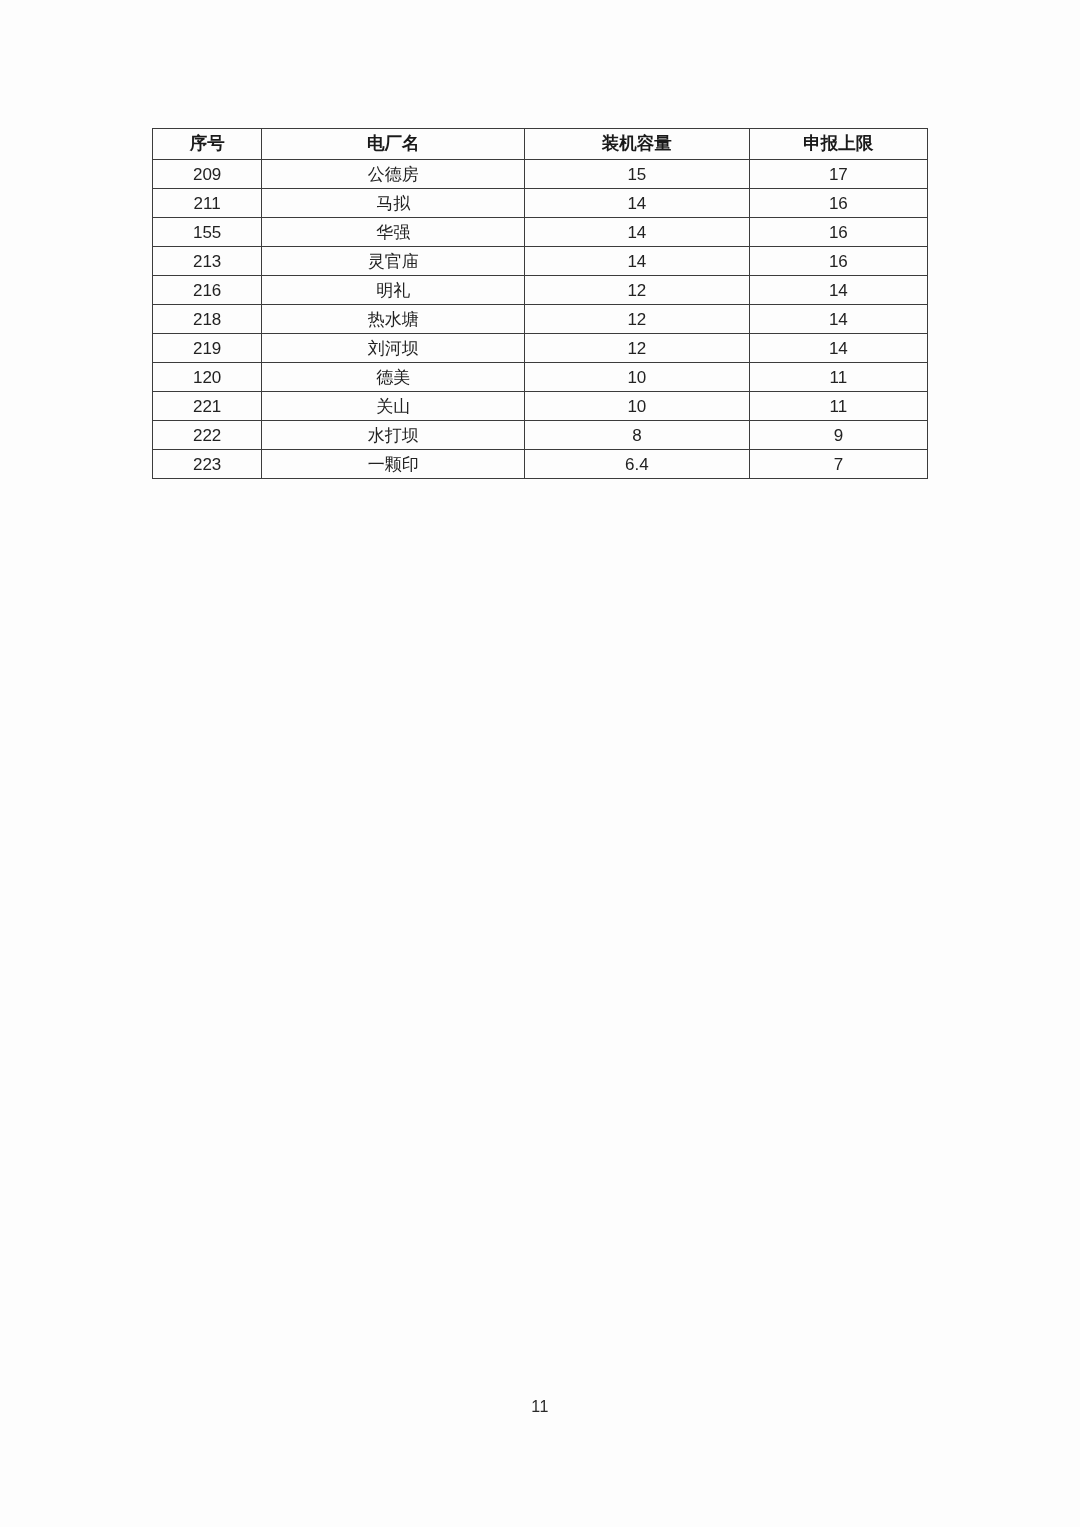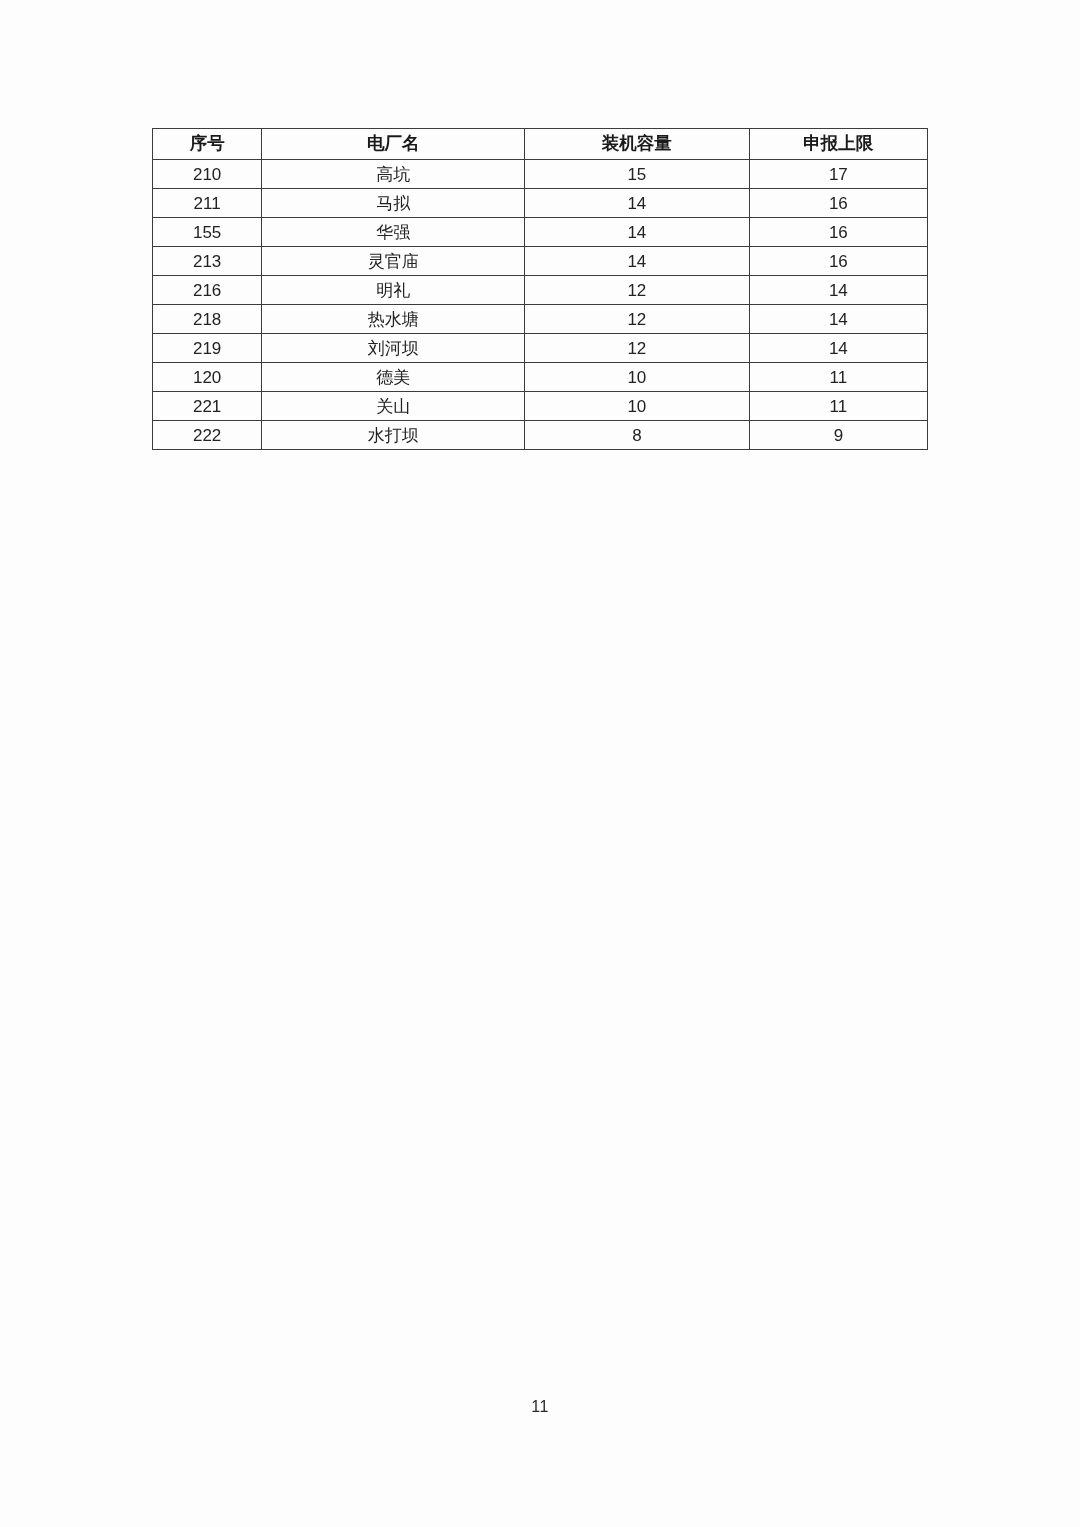--- a/index.html
+++ b/index.html
@@ -78,22 +78,22 @@
       <thead>
         <tr>
             <th>序号</th>
             <th>电厂名</th>
             <th>装机容量</th>
             <th>申报上限</th>
           </tr>
       </thead>
       <tbody>
           <tr>
-            <td>210</td>
-            <td>高坑</td>
+            <td>209</td>
+            <td>公德房</td>
             <td>15</td>
             <td>17</td>
           </tr>
           <tr>
             <td>211</td>
             <td>马拟</td>
             <td>14</td>
             <td>16</td>
           </tr>
           <tr>
@@ -137,19 +137,25 @@
             <td>关山</td>
             <td>10</td>
             <td>11</td>
           </tr>
           <tr>
             <td>222</td>
             <td>水打坝</td>
             <td>8</td>
             <td>9</td>
           </tr>
+          <tr>
+            <td>223</td>
+            <td>一颗印</td>
+            <td>6.4</td>
+            <td>7</td>
+          </tr>
         </tbody>
     </table>
   </div>
 
   <div class="page-number">11</div>
 
 </div>
 
 </body></html>

